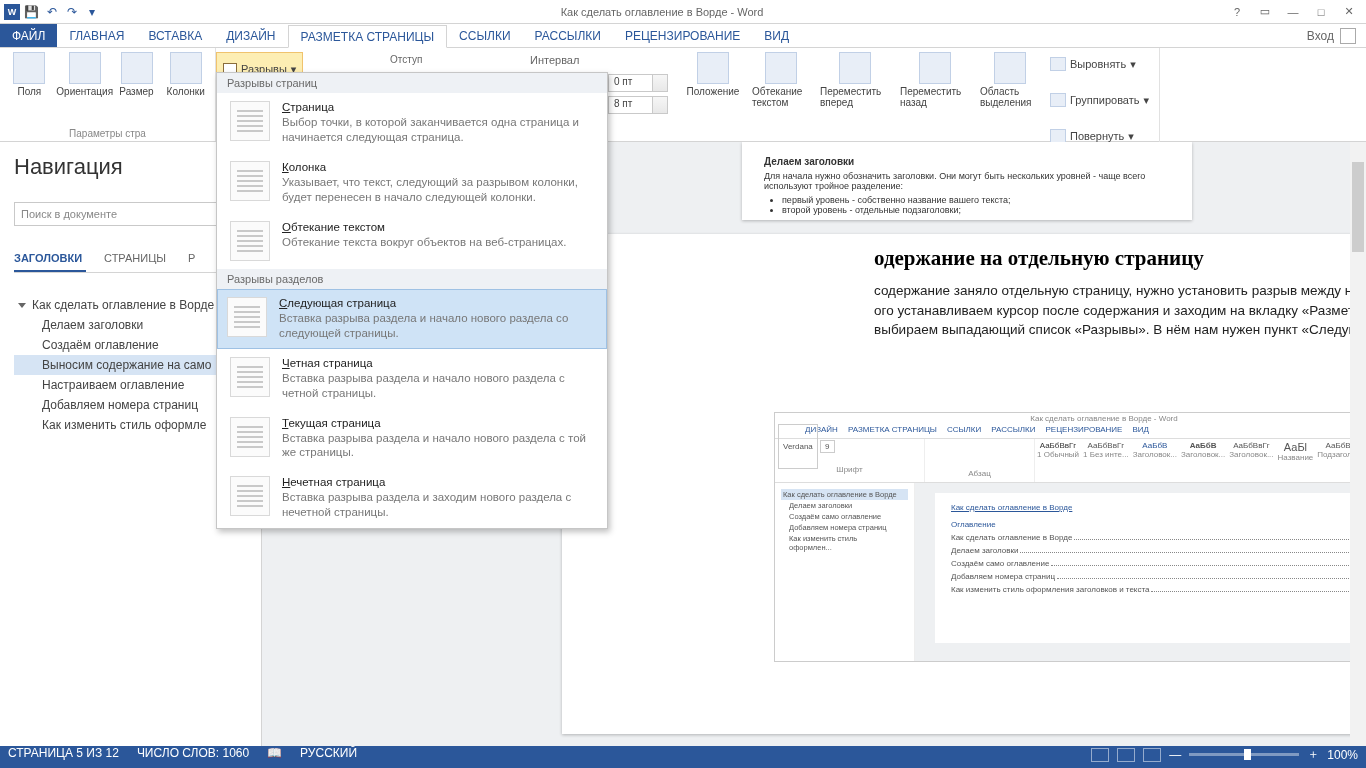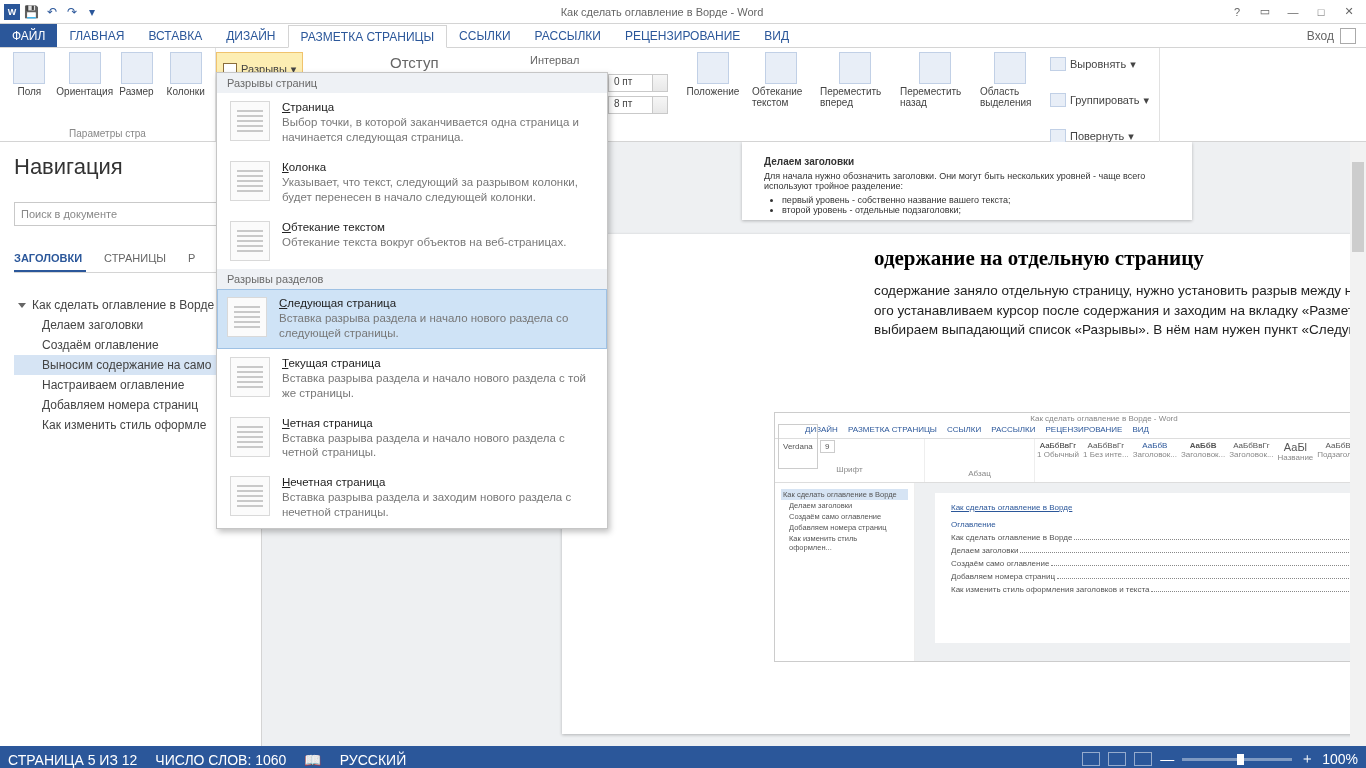--- a/index.html
+++ b/index.html
@@ -68,21 +68,21 @@
 .tree .lvl1.sel { background: #d6e4f4; }
 .tree .caret { display: inline-block; width: 0; height: 0; border-left: 4px solid transparent; border-right: 4px solid transparent; border-top: 5px solid #666; margin-right: 2px; }
 
 
 .docarea { flex: 1; background: #eef0f2; position: relative; overflow: hidden; }
 .page { position: absolute; background: #fff; box-shadow: 0 1px 3px rgba(0,0,0,.25); }
 .scrollbar-v { position: absolute; right: 0; top: 0; bottom: 0; width: 16px; background: #f2f2f2; }
 .scrollbar-v .thumb { position: absolute; left: 2px; right: 2px; top: 20px; height: 90px; background: #cdcdcd; }
 
 
-.statusbar { height: 22px; background: #2b579a; color: #fff; font-size: 14px; display: flex; align-items: flex-end; padding: 0 8px; gap: 18px; }
+.statusbar { height: 22px; background: #2b579a; color: #fff; font-size: 12px; display: flex; align-items: flex-start; padding: 0 8px; gap: 18px; }
 .statusbar .sb-right { margin-left: auto; display: flex; align-items: center; gap: 8px; }
 .statusbar .slider { width: 110px; height: 3px; background: rgba(255,255,255,.4); position: relative; }
 .statusbar .slider .knob { position: absolute; top: -4px; left: 55px; width: 7px; height: 11px; background: #fff; }
 .statusbar .vbtn { width: 18px; height: 14px; border: 1px solid rgba(255,255,255,.5); }
 
 
 .doc1-body { padding: 14px 22px 10px 22px; font-size: 9px; color: #333; }
 .doc1-body b.h { font-size: 10px; display: block; margin-bottom: 4px; }
 .doc1-body ul { margin: 4px 0 0 18px; }
 .doc-title { font-family: Georgia, 'Times New Roman', serif; font-size: 21px; font-weight: bold; padding: 6px 0 10px 0; }
@@ -149,21 +149,21 @@
     </div>
     <div class="glabel">Параметры стра</div>
   </div>
 
   <div class="breaks-btn">
     <span style="width:14px;height:12px;border:1px solid #8a6d3b;background:#fff;"></span>
     <span>Разрывы</span>
     <span>▾</span>
   </div>
 
-  <div style="position:absolute; left:390px; top:6px; font-size:15px; color:#666;">Отступ</div>
+  <div style="position:absolute; left:390px; top:6px; font-size:10px; color:#666;">Отступ</div>
   <div style="position:absolute; left:530px; top:6px; font-size:11px; color:#666;">Интервал</div>
   <div style="position:absolute; left:608px; top:26px;" class="spin">
       <div class="box"></div>
     </div>
   <div style="position:absolute; left:608px; top:48px;" class="spin">
       <div class="box"></div>
     </div>
   <div style="position:absolute; left:614px; top:28px; font-size:10px; color:#444;">0 пт</div>
   <div style="position:absolute; left:614px; top:50px; font-size:10px; color:#444;">8 пт</div>
 
@@ -226,29 +226,29 @@
   <div class="gitem hover">
       <div class="gicon"></div>
       <div class="gtxt">
         <div class="gtitle"><u>С</u><span>ледующая страница</span></div>
         <div class="gdesc">Вставка разрыва раздела и начало нового раздела со следующей страницы.</div>
       </div>
     </div>
   <div class="gitem">
       <div class="gicon"></div>
       <div class="gtxt">
+        <div class="gtitle"><u>Ч</u><span>етная страница</span></div>
+        <div class="gdesc">Вставка разрыва раздела и начало нового раздела с четной страницы.</div>
+      </div>
+    </div>
+  <div class="gitem">
+      <div class="gicon"></div>
+      <div class="gtxt">
         <div class="gtitle"><u>Т</u><span>екущая страница</span></div>
         <div class="gdesc">Вставка разрыва раздела и начало нового раздела с той же страницы.</div>
-      </div>
-    </div>
-  <div class="gitem">
-      <div class="gicon"></div>
-      <div class="gtxt">
-        <div class="gtitle"><u>Ч</u><span>етная страница</span></div>
-        <div class="gdesc">Вставка разрыва раздела и начало нового раздела с четной страницы.</div>
       </div>
     </div>
   <div class="gitem">
       <div class="gicon"></div>
       <div class="gtxt">
         <div class="gtitle"><u>Н</u><span>ечетная страница</span></div>
         <div class="gdesc">Вставка разрыва раздела и заходим нового раздела с нечетной страницы.</div>
       </div>
     </div>
 </div>

